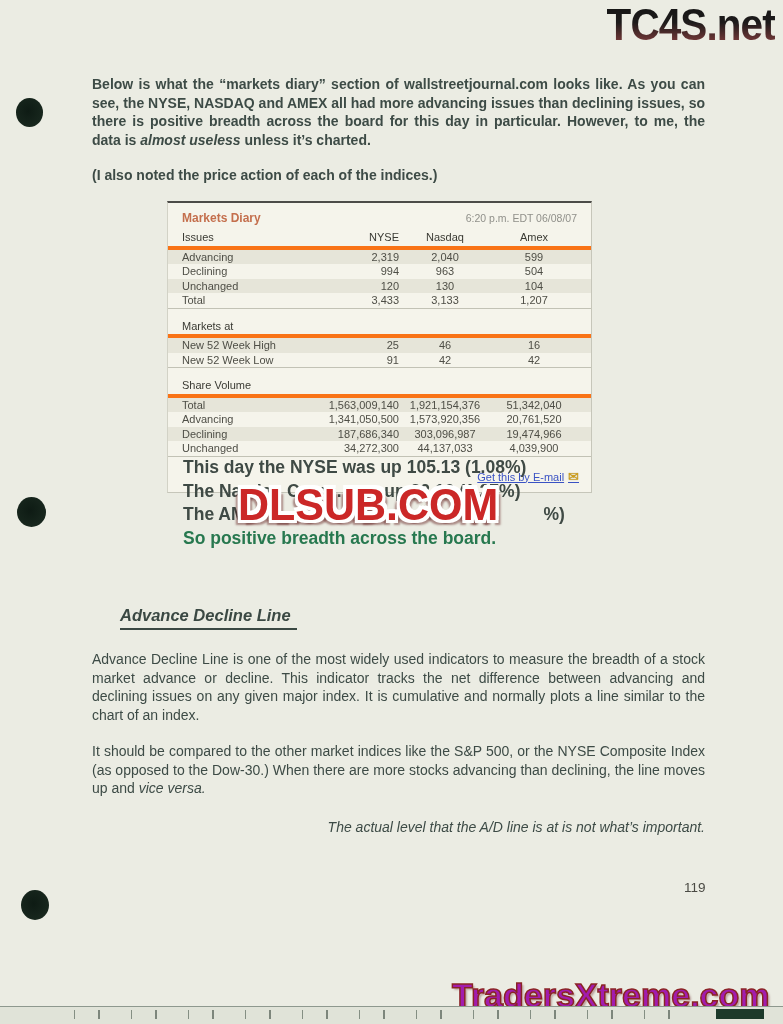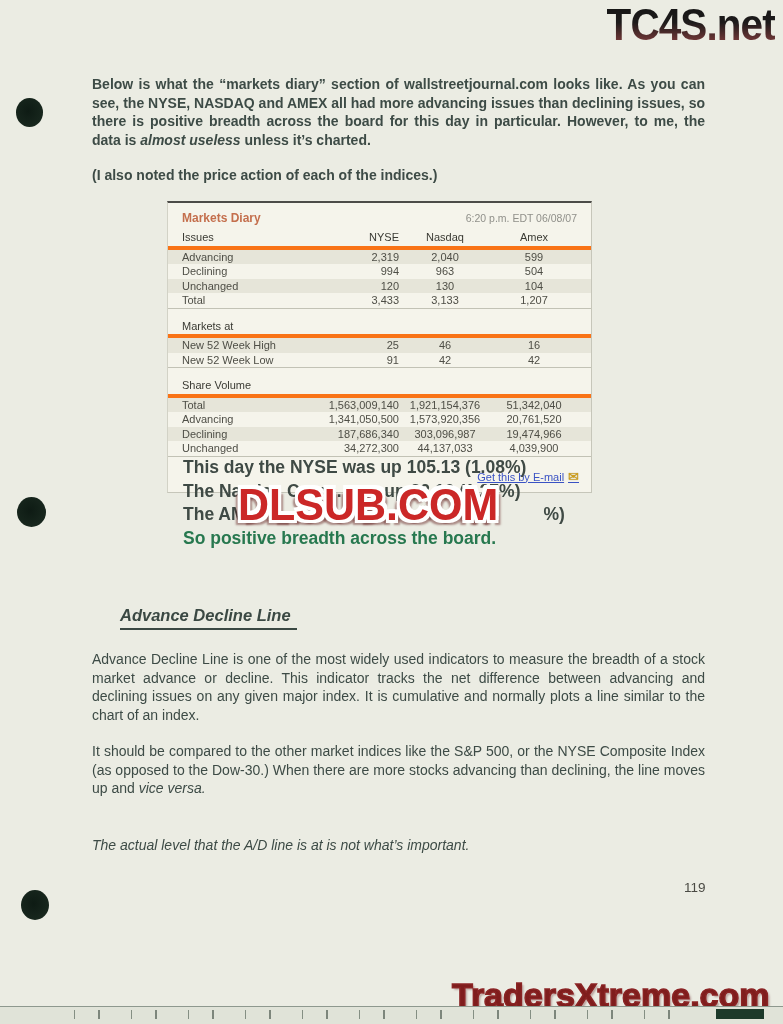--- a/index.html
+++ b/index.html
@@ -75,30 +75,30 @@
   }
 
   
   .adl-head {
     position:absolute; left:92px; top:606px;
     font-size:16.5px; font-weight:bold; font-style:italic; color:#3a4843;
     border-bottom:2.5px solid #3a4843; padding-bottom:3px; padding-right:6px;margin-left:28px;
   }
   .adl-p1 { top:650px; }
   .adl-p2 { top:742px; }
-  .adl-p3 { top:818px; font-style:italic; text-align:left;margin-top:18px; }
+  .adl-p3 { top:818px; font-style:italic; text-align:right; }
 
   
   .pagenum { position:absolute; left:684px; top:880px; font-size:13.5px; color:#4a4a44; }
 
   
   .traders {
     position:absolute; left:452px; top:976px;
     font-size:34px; font-weight:bold; letter-spacing:0px;
-    color:#7f1d1d;
+    color:#a21caf;
     -webkit-text-stroke:1.5px #8a2424;
     text-shadow:0 0 3px rgba(255,255,255,.9), 2px 2px 2px rgba(90,20,20,.4);
   }
   .scan-strip {
     position:absolute; left:0; top:1006px; width:783px; height:18px;
     background:#e0e3d8; border-top:1px solid #8e988e;
   }
   .scan-ticks {
     position:absolute; left:60px; top:3px; width:640px; height:9px; opacity:.55;
     background:repeating-linear-gradient(90deg,

